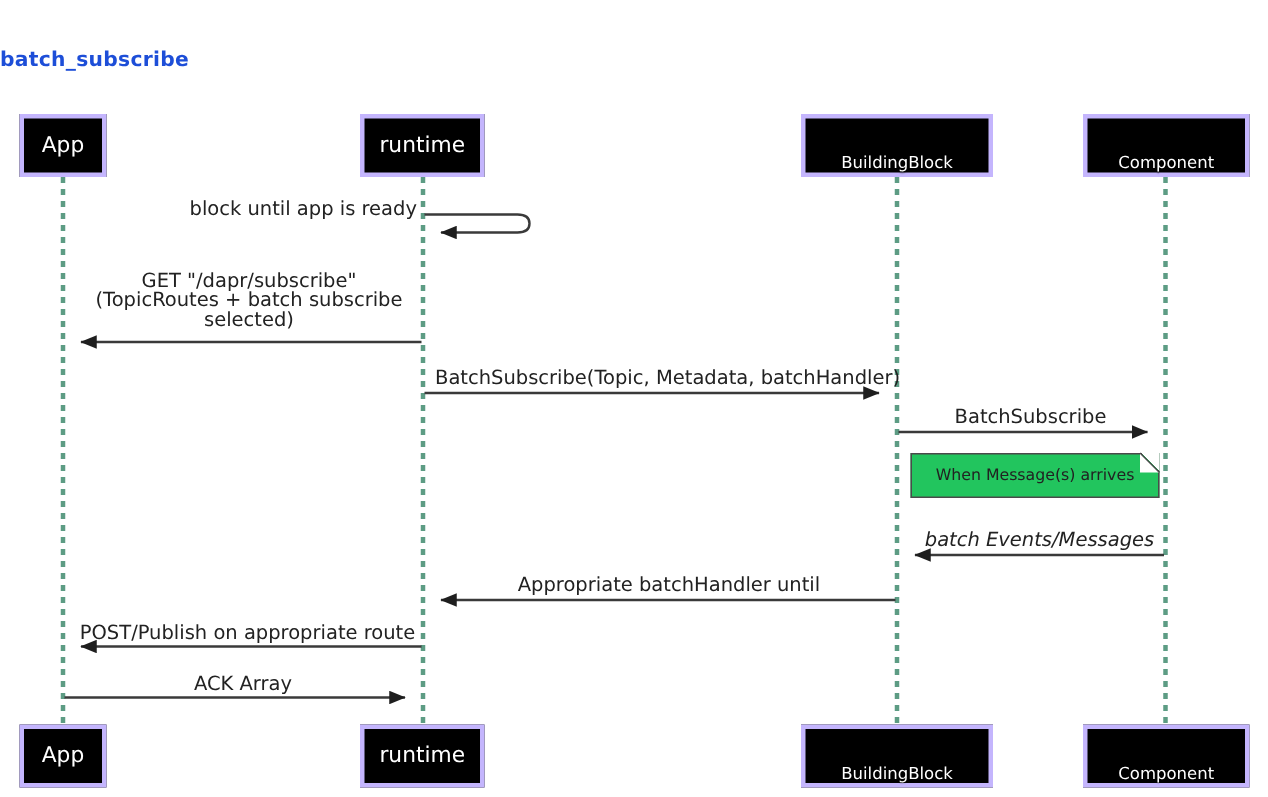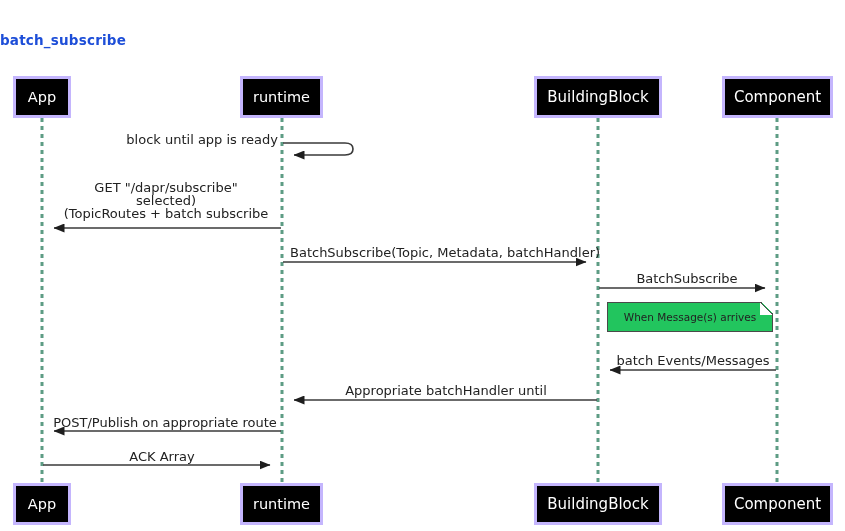--- a/index.html
+++ b/index.html
@@ -16,21 +16,21 @@
   }
 
   
   .pbox{
     position:absolute;background:#000000;color:#ffffff;
     display:flex;align-items:center;justify-content:center;
     font-size:14.5px;height:42px;box-sizing:border-box;
     text-shadow:0 1px 1px rgba(0,0,0,.35);
     border:3px solid #c4b5fd;white-space:nowrap;
   }
-  .pbox.small{font-size:15px;}
+  .pbox.small{font-size:11px;align-items:flex-end;}
 
   
   .msg{
     position:absolute;font-size:13px;color:#222;
     white-space:nowrap;text-align:center;line-height:12.5px;
   }
   .msg.multi{white-space:normal;line-height:13px;}
 
   
   .note{
@@ -109,29 +109,29 @@
   <span>BuildingBlock</span>
 </div>
 <div class="pbox small" style="left:722px;top:483px;width:111px;">
   <span>Component</span>
 </div>
 
 <div class="msg" style="left:110px;top:134px;width:168px;text-align:right;">block until app is ready</div>
 
 <div class="msg multi" style="left:54px;top:181px;width:224px;">
   <div>GET "/dapr/subscribe"</div>
+  <div>(TopicRoutes + batch subscribe</div>
   <div>selected)</div>
-  <div>(TopicRoutes + batch subscribe</div>
 </div>
 
 <div class="msg" style="left:290px;top:247px;width:300px;">BatchSubscribe(Topic, Metadata, batchHandler)</div>
 
 <div class="msg" style="left:604px;top:273px;width:166px;">BatchSubscribe</div>
 
-<div class="msg" style="left:610px;top:355px;width:166px;">batch Events/Messages</div>
+<div class="msg" style="left:610px;top:355px;width:166px;font-style:italic;">batch Events/Messages</div>
 
 <div class="msg" style="left:296px;top:385px;width:300px;">Appropriate batchHandler until</div>
 
 <div class="msg" style="left:50px;top:417px;width:230px;">POST/Publish on appropriate route</div>
 
 <div class="msg" style="left:48px;top:451px;width:228px;">ACK Array</div>
 
 <div class="note" style="left:607px;top:302px;width:166px;height:30px;">
   <span>When Message(s) arrives</span>
   <span class="foldline"></span>

